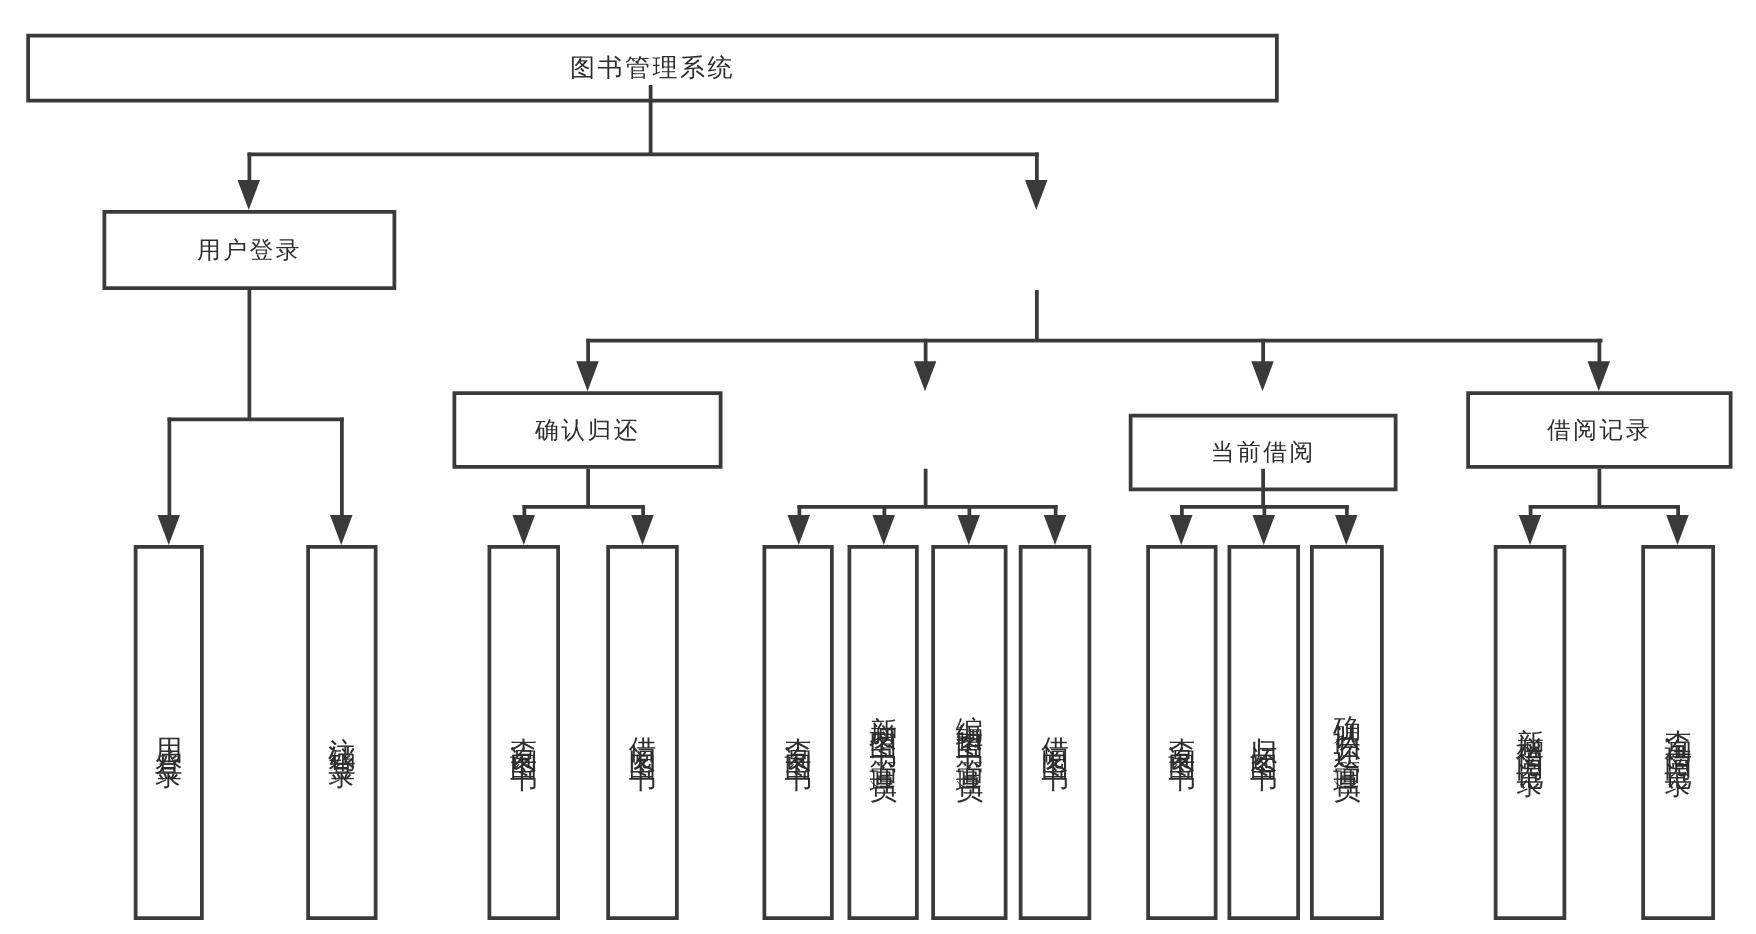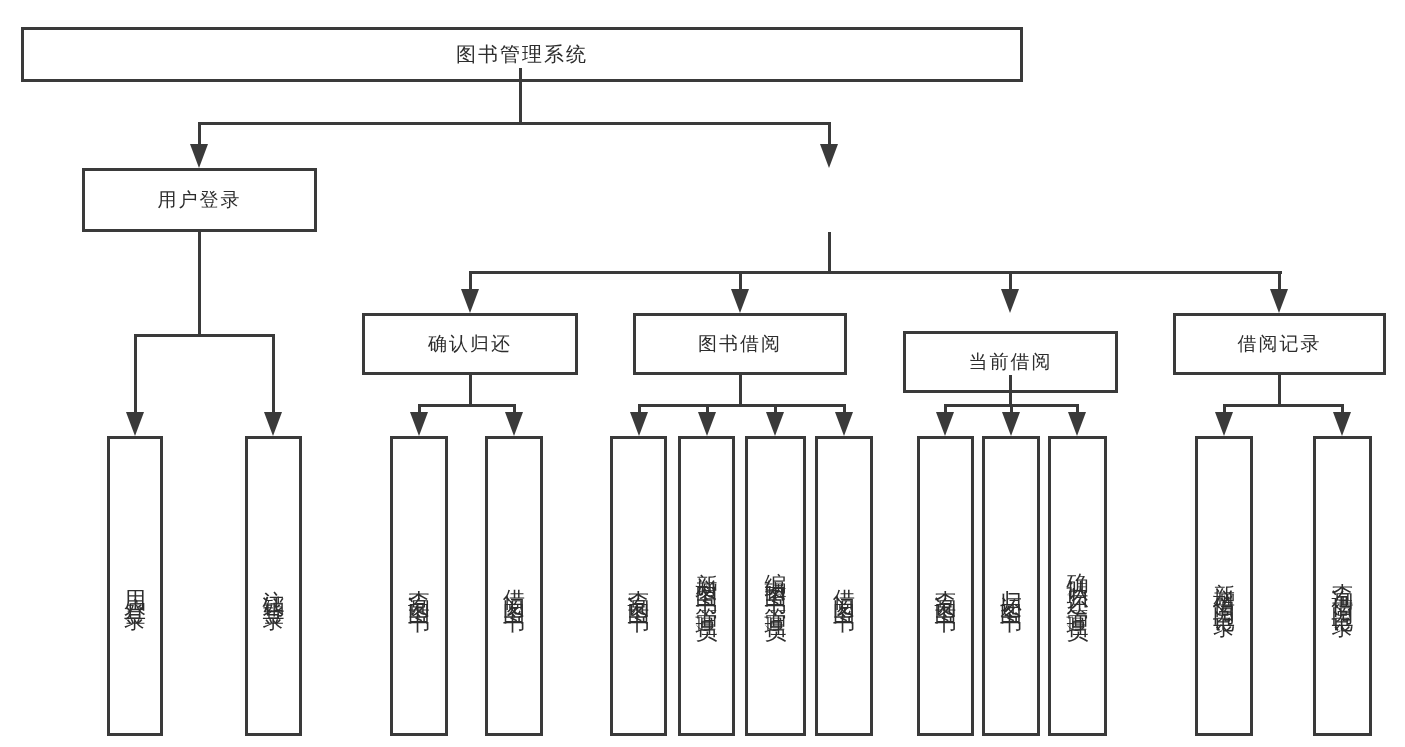--- a/index.html
+++ b/index.html
@@ -88,23 +88,20 @@
   <div class="vline" style="left:1009px;top:271px;height:20px"></div>
   <div class="vline" style="left:1278px;top:271px;height:20px"></div>
   <div class="arrowhead" style="left:461px;top:289px"></div>
   <div class="arrowhead" style="left:731px;top:289px"></div>
   <div class="arrowhead" style="left:1001px;top:289px"></div>
   <div class="arrowhead" style="left:1270px;top:289px"></div>
 
   <div class="box" style="left:362px;top:313px;width:216px;height:62px">
     <span class="hlabel">确认归还</span>
   </div>
-  <div class="box" style="left:633px;top:313px;width:214px;height:62px">
-    <span class="hlabel">图书借阅</span>
-  </div>
   <div class="box" style="left:903px;top:331px;width:215px;height:62px">
     <span class="hlabel">当前借阅</span>
   </div>
   <div class="box" style="left:1173px;top:313px;width:213px;height:62px">
     <span class="hlabel">借阅记录</span>
   </div>
 
   <div class="vline" style="left:469px;top:375px;height:31px"></div>
   <div class="hline" style="left:418px;top:404px;width:98px"></div>
   <div class="vline" style="left:418px;top:404px;height:10px"></div>

